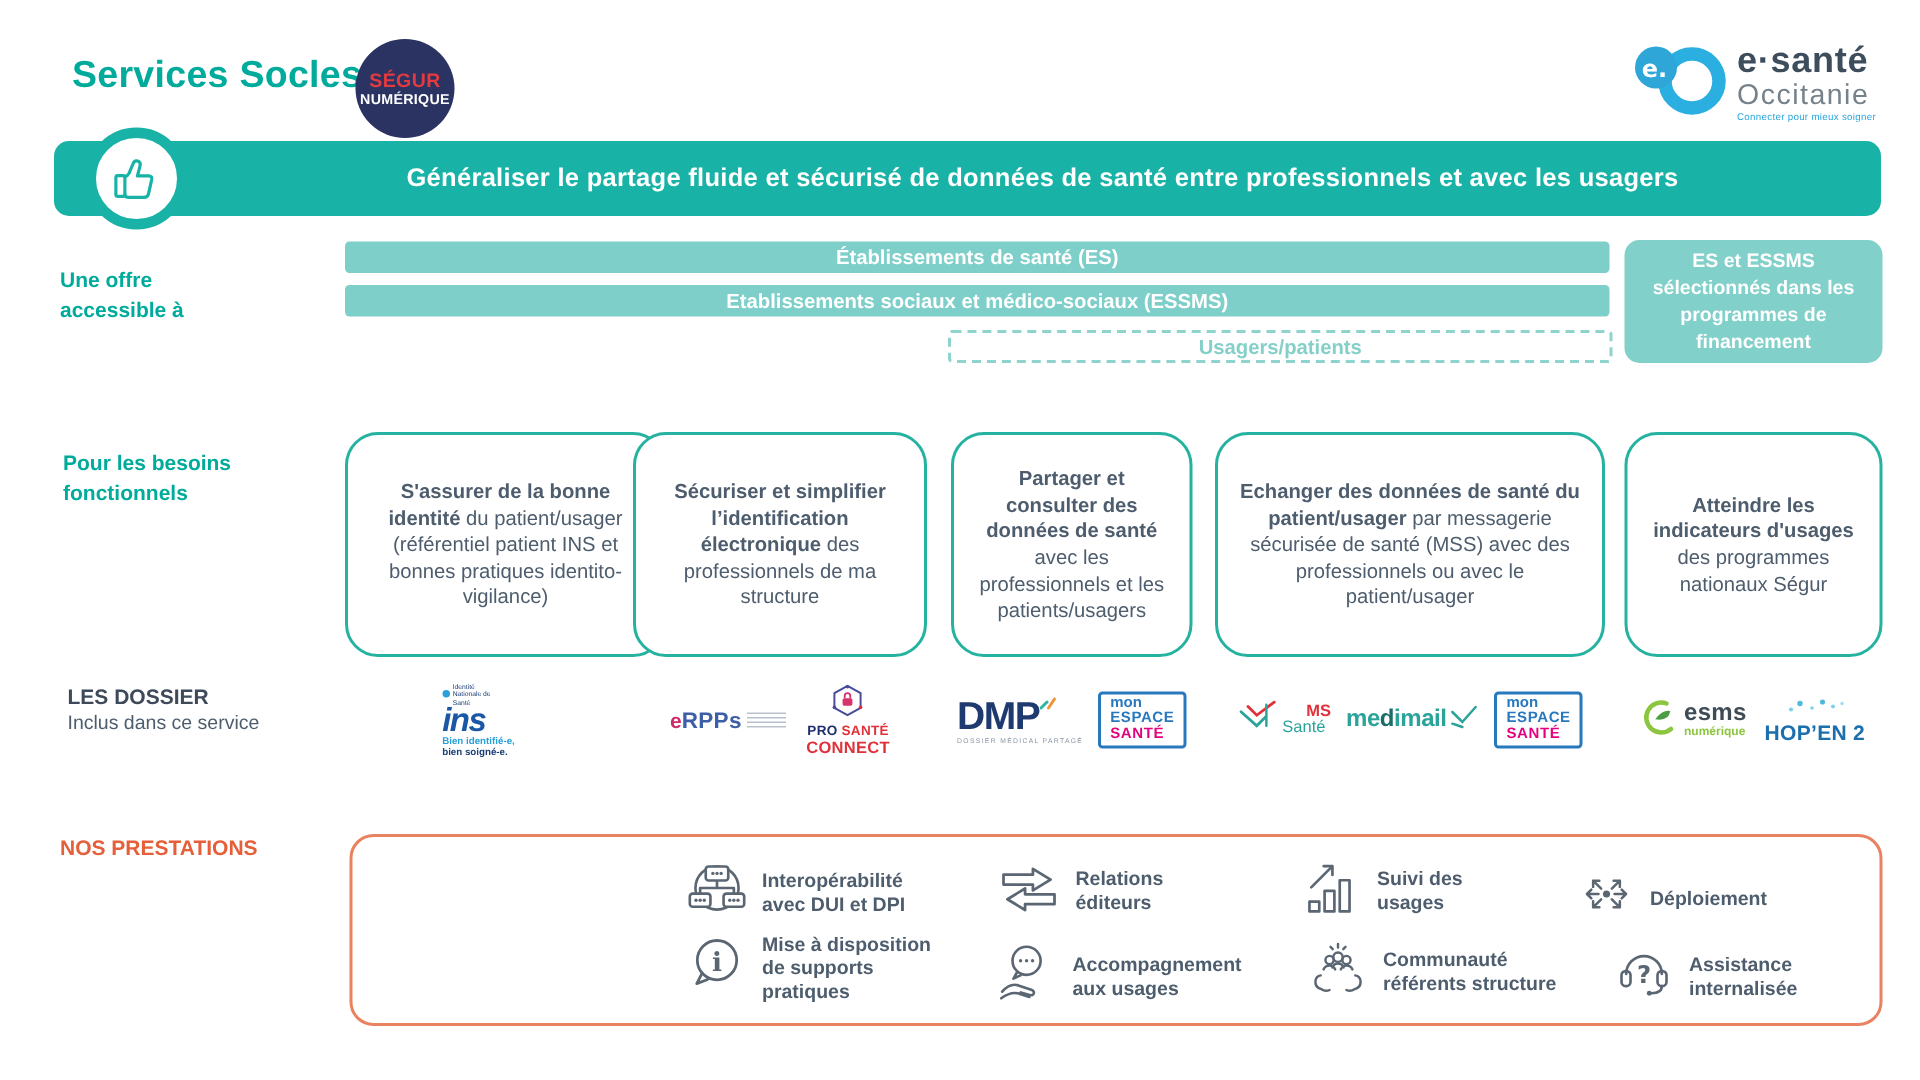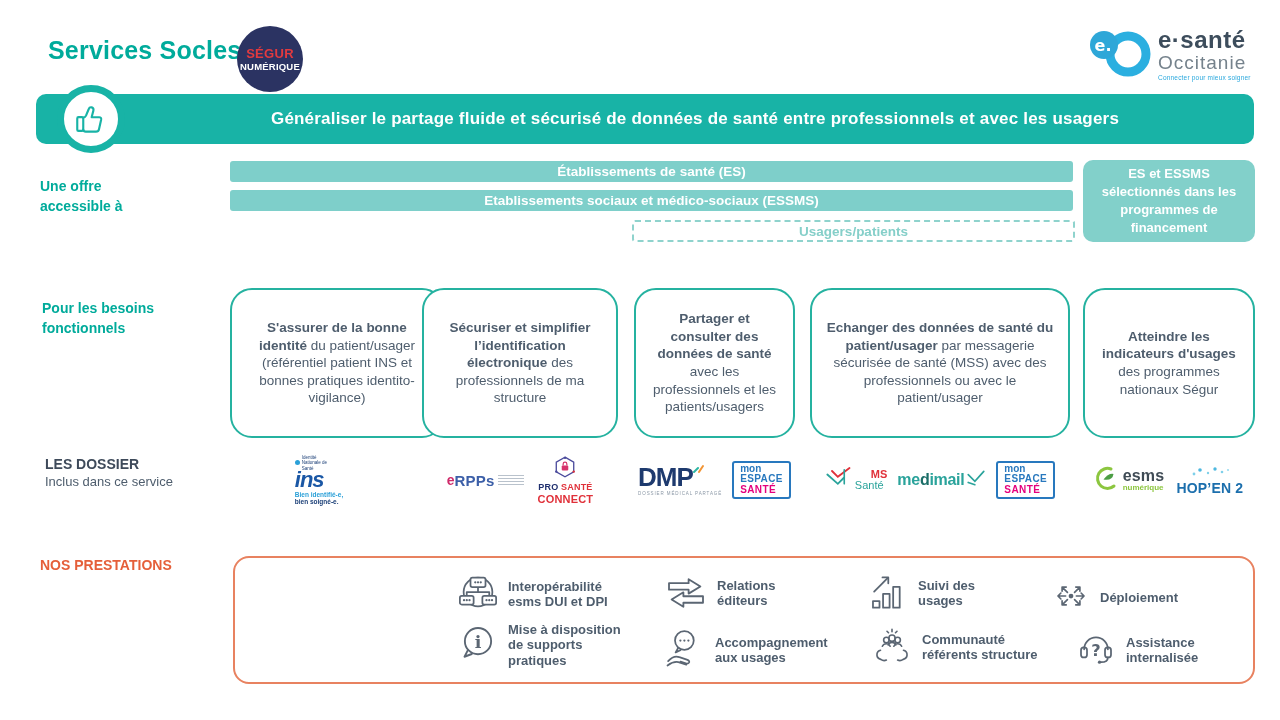--- a/index.html
+++ b/index.html
@@ -310,21 +310,21 @@
             <circle cx="18.2" cy="8.2" r=".9"></circle>
           <circle cx="4.8" cy="22.5" r=".9"></circle>
             <circle cx="7" cy="22.5" r=".9"></circle>
             <circle cx="9.2" cy="22.5" r=".9"></circle>
           <circle cx="22.8" cy="22.5" r=".9"></circle>
             <circle cx="25" cy="22.5" r=".9"></circle>
             <circle cx="27.2" cy="22.5" r=".9"></circle>
         </g>
       </svg>
     </span>
-    <span class="prest-label" style="width:125px;">Interopérabilité esms DUI et DPI</span>
+    <span class="prest-label" style="width:125px;">Interopérabilité avec DUI et DPI</span>
   </div>
 
   <div class="prest-item" style="left:665px; top:574px;">
     <span class="picon">
       <svg width="42" height="34" viewBox="0 0 32 26" fill="none" stroke="#5b6673" stroke-width="1.4" stroke-linejoin="round">
         <path d="M3 7 h15 V4 l9 5.5 -9 5.5 v-3 H3 z"></path>
         <path d="M29 17 h-15 v-3 l-9 5.5 9 5.5 v-3 h15 z"></path>
       </svg>
     </span>
     <span class="prest-label" style="width:90px;">Relations éditeurs</span>

